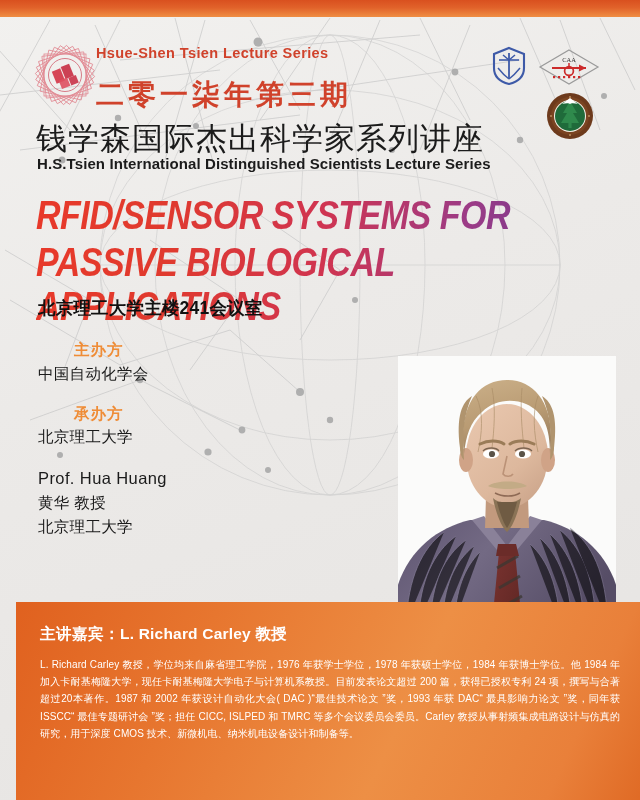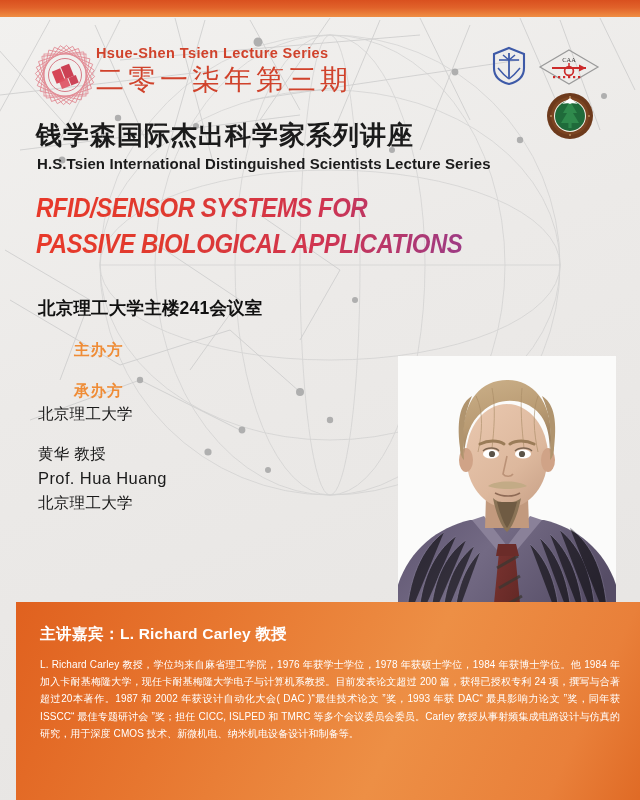--- a/index.html
+++ b/index.html
@@ -31,42 +31,42 @@
   .header-row {
     position:absolute; top:38px; left:0; width:640px; height:110px; z-index:4;
   }
   .seal { position:absolute; left:34px; top:6px; width:62px; height:62px; }
   .series-block { position:absolute; left:96px; top:8px; }
   .series-en {
     font-size:14.5px; font-weight:bold; color:#d0422b;
     letter-spacing:.4px; line-height:1.1; font-style:normal;
   }
   .series-cn {
-    font-size:28px; font-weight:normal; color:#d0422b;
-    letter-spacing:4px; line-height:1.2; margin-top:1px;
+    font-size:28px; font-weight:bold; color:#d0422b;
+    letter-spacing:4px; line-height:1.2; margin-top:16px;
   }
 
   .logos { position:absolute; right:24px; top:0px; width:140px; height:110px; }
   .logo-bit  { position:absolute; left:15px;  top:8px;  width:36px; height:40px; }
   .logo-caa  { position:absolute; left:62px;  top:10px; width:62px; height:38px; }
   .logo-pine { position:absolute; left:70px;  top:54px; width:48px; height:48px; }
 
   
   .title-cn {
     position:absolute; left:36px; top:118px; z-index:4;
-    font-size:26px; font-weight:bold; color:#1b1b1b; letter-spacing:1px;
+    font-size:31px; font-weight:normal; color:#1b1b1b; letter-spacing:1px;
   }
   .title-en {
     position:absolute; left:37px; top:155px; z-index:4;
     font-size:15px; font-weight:bold; color:#1b1b1b; letter-spacing:.1px;
   }
 
   .headline {
     position:absolute; left:36px; top:192px; width:596px; z-index:4;
-    font-size:24px; font-weight:bold; font-style:italic;
+    font-size:34px; font-weight:bold; font-style:italic;
     line-height:1.12; letter-spacing:-0.5px;
     -webkit-text-stroke:0px;
   }
   .headline .l {
     display:block;
     background:linear-gradient(100deg,#e8392a 0%,#e03a2e 22%,#d03450 48%,#9c3b86 72%,#5c3b96 100%);
     -webkit-background-clip:text; background-clip:text;
     -webkit-text-fill-color:transparent; color:transparent;
     transform:scaleY(1.18); transform-origin:left top;
   }
@@ -265,30 +265,31 @@
   <div class="headline">
     <span class="l l1">RFID/SENSOR SYSTEMS FOR</span>
     <span class="l l2">PASSIVE BIOLOGICAL APPLICATIONS</span>
   </div>
 
   <div class="info">
     <div class="venue">北京理工大学主楼241会议室</div>
 
     <div class="sec">
       <div class="sec-label">主办方</div>
+      <div class="sec-line">中国自动化学会</div>
     </div>
 
     <div class="sec">
       <div class="sec-label">承办方</div>
       <div class="sec-line">北京理工大学</div>
     </div>
 
     <div class="sec">
+      <div class="sec-line en">Prof.  Hua Huang</div>
       <div class="sec-line">黄华 教授</div>
-      <div class="sec-line en">Prof.  Hua Huang</div>
       <div class="sec-line">北京理工大学</div>
     </div>
   </div>
 
   <div class="photo-wrap">
     <svg class="photo-svg" viewBox="0 0 218 268">
       <defs>
         <linearGradient id="shirtG" x1="0" y1="0" x2="1" y2="0.4">
           <stop offset="0" stop-color="#5e5470"></stop>
           <stop offset="0.45" stop-color="#736a84"></stop>

